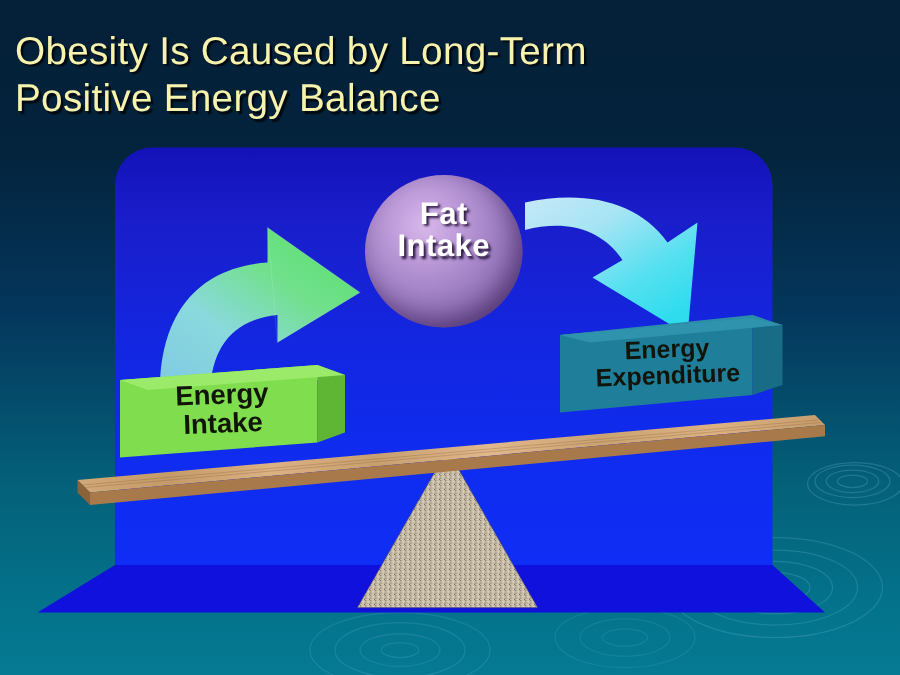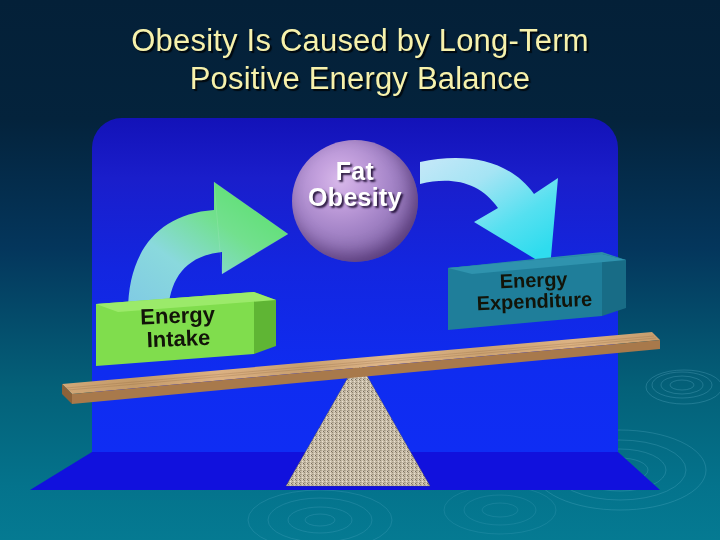--- a/index.html
+++ b/index.html
@@ -123,23 +123,22 @@
   }
   #box-expend .box-text {
     left: 6px; top: 20px; width: 172px;
     font-size: 20px;
     transform: rotate(-2.2deg);
   }
 
   
   #title {
     position: absolute;
-    left: 0; right: 0;
+    left: 12px; right: 0;
     top: 22px;
-    text-align: center;
     color: #f7f2ac;
     font-size: 31px;
     font-weight: normal;
     line-height: 1.22;
     letter-spacing: 0.2px;
     text-shadow: 2px 2px 1px rgba(0,0,0,0.75);
     white-space: pre-line;
   }
 </style>
 </head>
@@ -223,21 +222,21 @@
                L 140,28
                L 132,118
                L 56,72
                L 80,58
                C 62,32 34,26 2,34 Z" fill="url(#gradRight)"></path>
     </svg>
   </div>
 
   <div id="fat-sphere">
     <div class="sphere-label" style="white-space:pre-line">Fat
-Obesity</div>
+Intake</div>
   </div>
 
   <div id="fulcrum">
     <svg width="172" height="134" viewBox="0 0 172 134">
       <defs>
         <pattern id="granite" width="4" height="4" patternUnits="userSpaceOnUse">
           <rect width="4" height="4" fill="#c9bda8"></rect>
           <rect x="0" y="0" width="1" height="1" fill="#8d8371"></rect>
           <rect x="2" y="1" width="1" height="1" fill="#e8e0d2"></rect>
           <rect x="3" y="3" width="1" height="1" fill="#776d5e"></rect>

